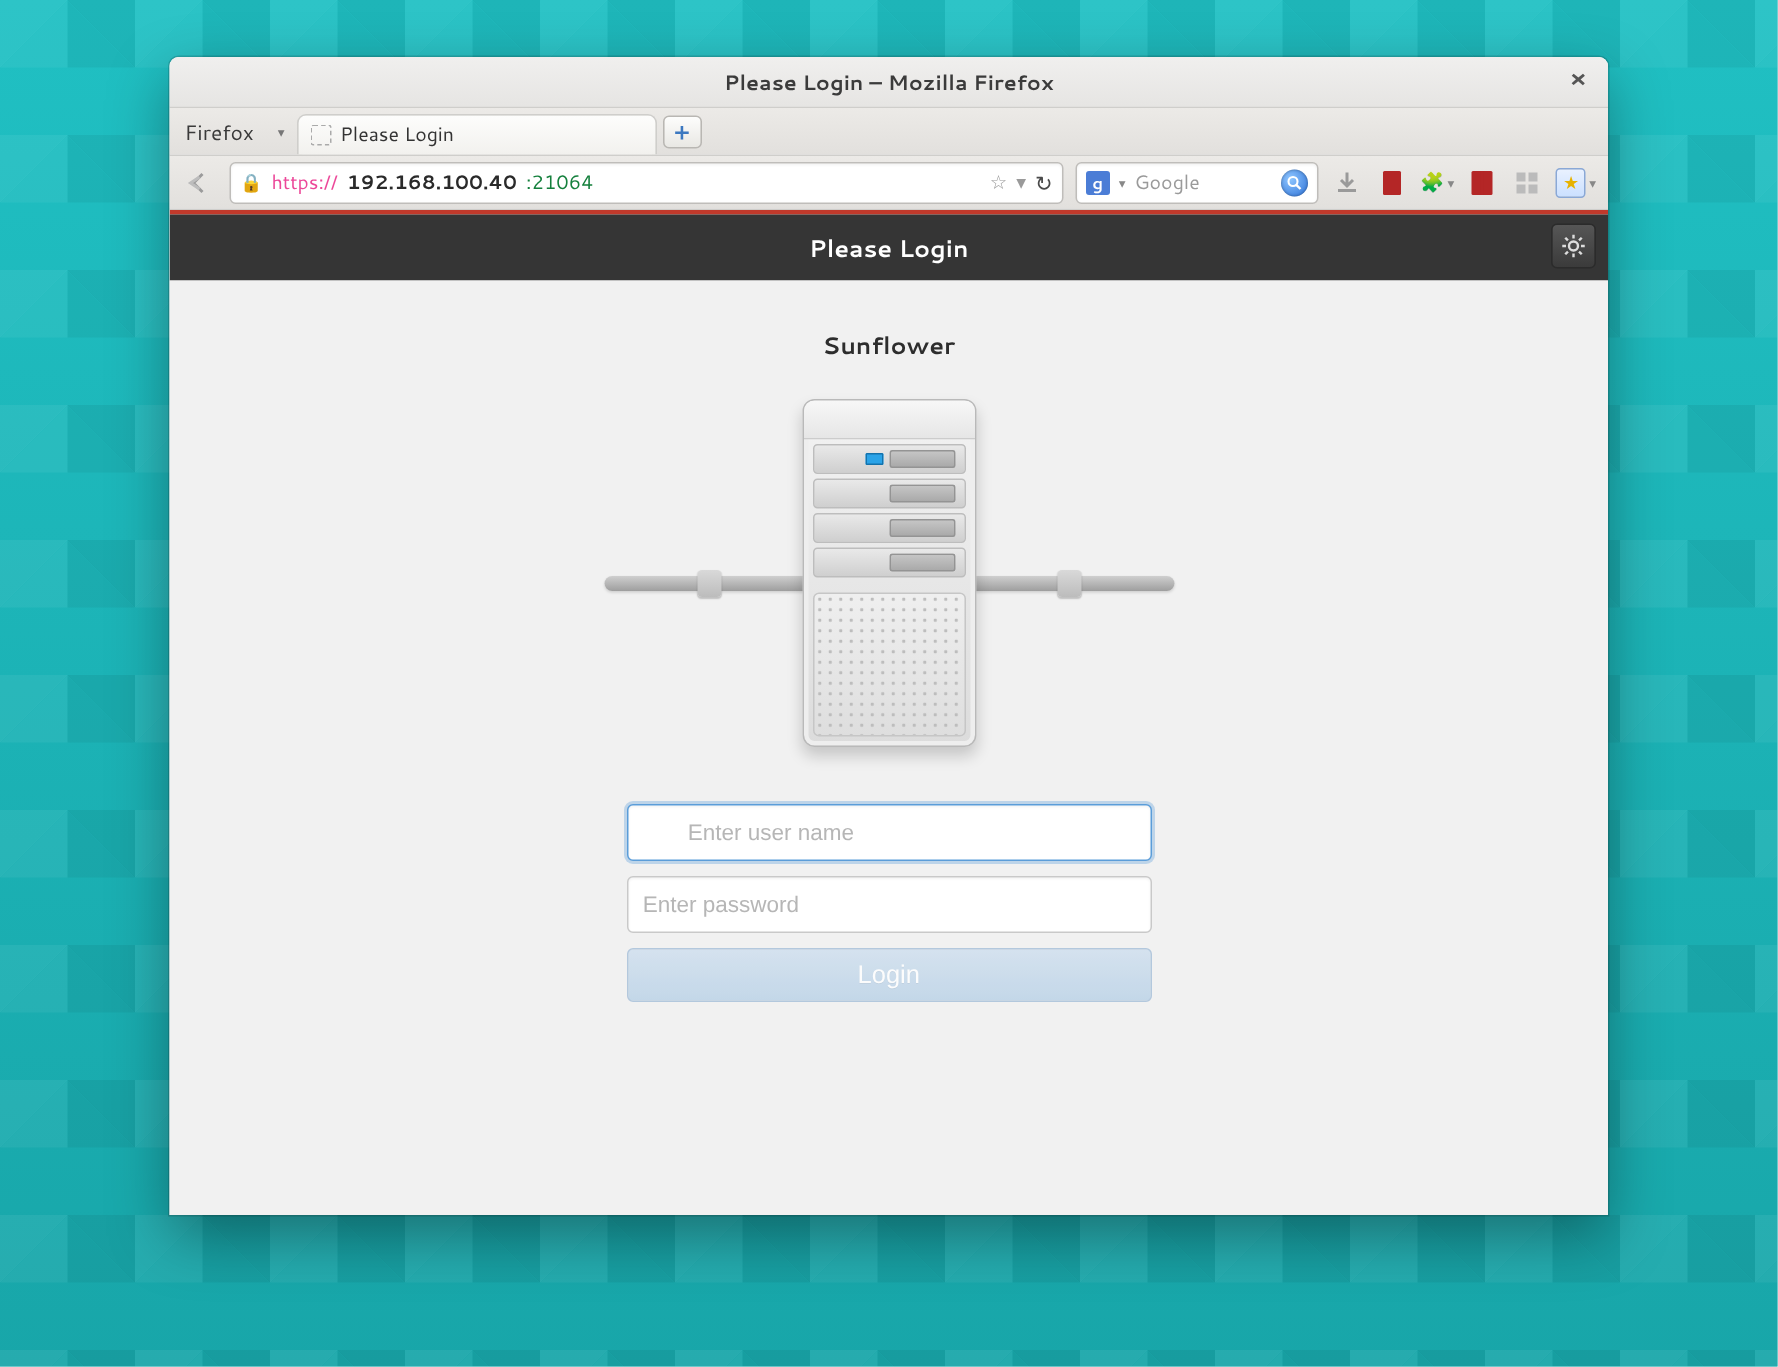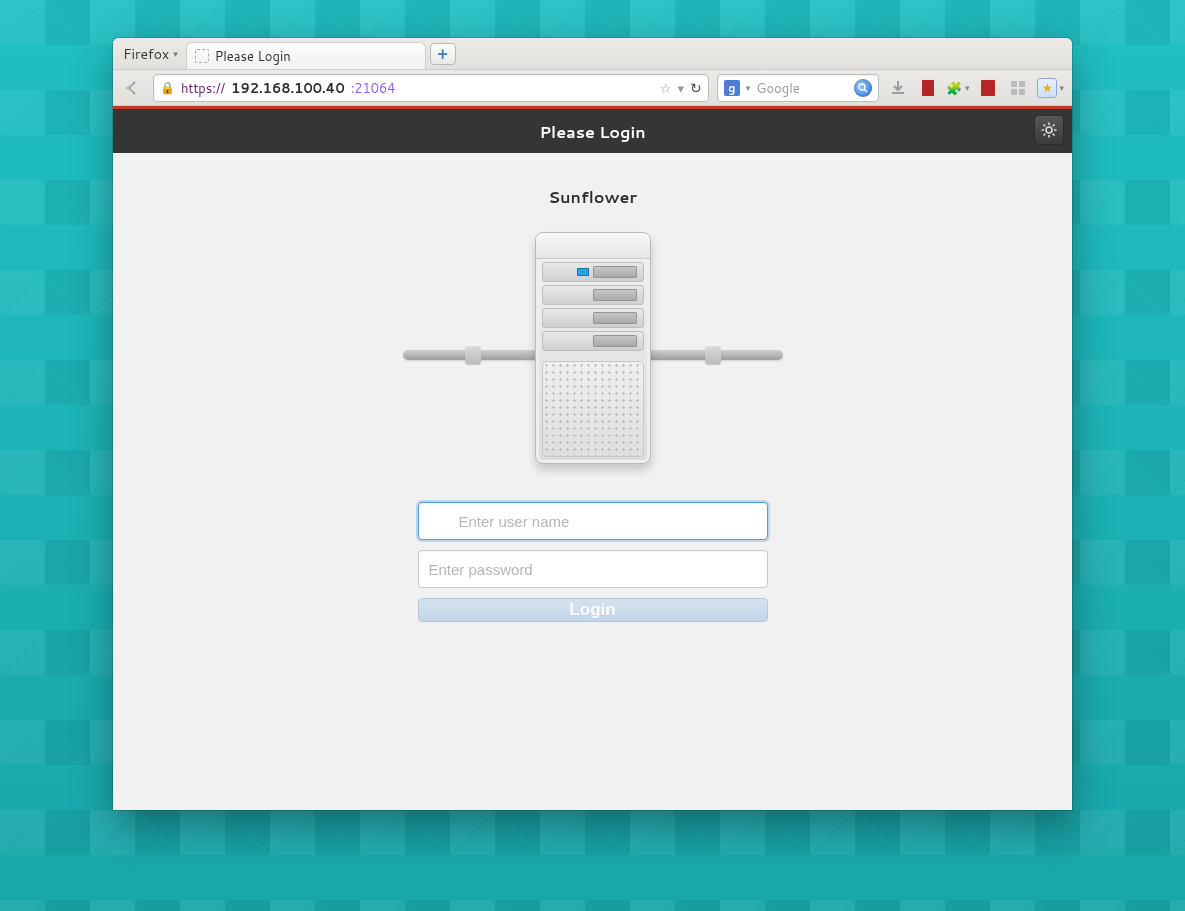--- a/index.html
+++ b/index.html
@@ -52,21 +52,21 @@
   .tabstrip {
     height: 32px;
     background: linear-gradient(#eceae7, #e2e0dd);
     border-bottom: 1px solid #cfcecb;
     display: flex; align-items: flex-end; gap: 4px;
     padding: 0 6px;
   }
   .fxmenu {
     align-self: center;
     font-size: 14px; color: #3a3a3a;
-    padding: 2px 4px; display: flex; align-items: center; gap: 4px;
+    padding: 2px 4px; display: flex; align-items: center; gap: 16px;
     cursor: pointer;
   }
   .fxmenu .caret { font-size: 9px; color: #777; }
   .tab {
     height: 27px; min-width: 240px;
     border: 1px solid #cfcecb; border-bottom: none;
     border-radius: 6px 6px 0 0;
     background: linear-gradient(#fdfdfc, #f2f1ee);
     display: flex; align-items: center; gap: 6px;
     padding: 0 12px 0 8px;
@@ -97,23 +97,23 @@
   }
   .urlbar {
     flex: 1 1 auto;
     height: 28px;
     border: 1px solid #bfbdba; border-radius: 4px;
     background: #fff;
     display:flex; align-items:center; gap:6px; padding: 0 6px;
     font-size: 13px; box-shadow: inset 0 1px 2px rgba(0,0,0,.06);
   }
   .urlbar .lock { color:#6a6a6a; font-size:12px; }
-  .urlbar .proto { color:#701a75; }
+  .urlbar .proto { color:#ec4899; }
   .urlbar .host  { color:#2a2a2a; font-weight:600; }
-  .urlbar .port  { color:#8b5cf6; }
+  .urlbar .port  { color:#15803d; }
   .urlbar .spacer { flex:1; }
   .urlbar .star, .urlbar .drop { color:#9a9a9a; font-size:13px; }
   .urlbar .reload { color:#4a4a4a; font-size:14px; }
   .searchbar {
     width: 162px; height: 28px;
     border: 1px solid #bfbdba; border-radius: 4px;
     background: #fff; display:flex; align-items:center; gap:6px; padding: 0 6px;
     box-shadow: inset 0 1px 2px rgba(0,0,0,.06);
   }
   .searchbar .g {
@@ -214,34 +214,38 @@
 
   .login-form { width:350px; display:flex; flex-direction:column; gap:10px; }
   .login-form input {
     height:38px; border:1px solid #c9c9c9; border-radius:4px;
     background:#fff; padding:0 10px; font-size:15px; color:#333;
     box-shadow: inset 0 1px 2px rgba(0,0,0,.05);
   }
   .login-form input.focused { border-color:#5b9dd9; box-shadow:0 0 0 2px rgba(91,157,217,.35), inset 0 1px 2px rgba(0,0,0,.05);padding-left:40px; }
   .login-form input::placeholder { color:#b6b6b6; }
   .login-btn {
-    height:24px; border:1px solid #a9c1da; border-radius:4px;
+    height:36px; border:1px solid #a9c1da; border-radius:4px;
     background: linear-gradient(#d0e0ef,#bcd3e7);
-    color:#fff; font-size:17px; font-weight:700;
+    color:#fff; font-size:17px; font-weight:400;
     text-shadow: 0 1px 0 rgba(0,0,0,.05);
     cursor:pointer; opacity:.85;
   }
 </style>
 </head>
 <body>
 
 <div class="desktop-bg"></div>
 
 <div class="window">
 
+  <div class="titlebar">
+    <span>Please Login – Mozilla Firefox</span>
+    <span class="close">×</span>
+  </div>
 
   <div class="tabstrip">
     <div class="fxmenu">
       <span>Firefox</span>
       <span class="caret">▾</span>
     </div>
     <div class="tab">
       <span class="favicon"></span>
       <span>Please Login</span>
     </div>

